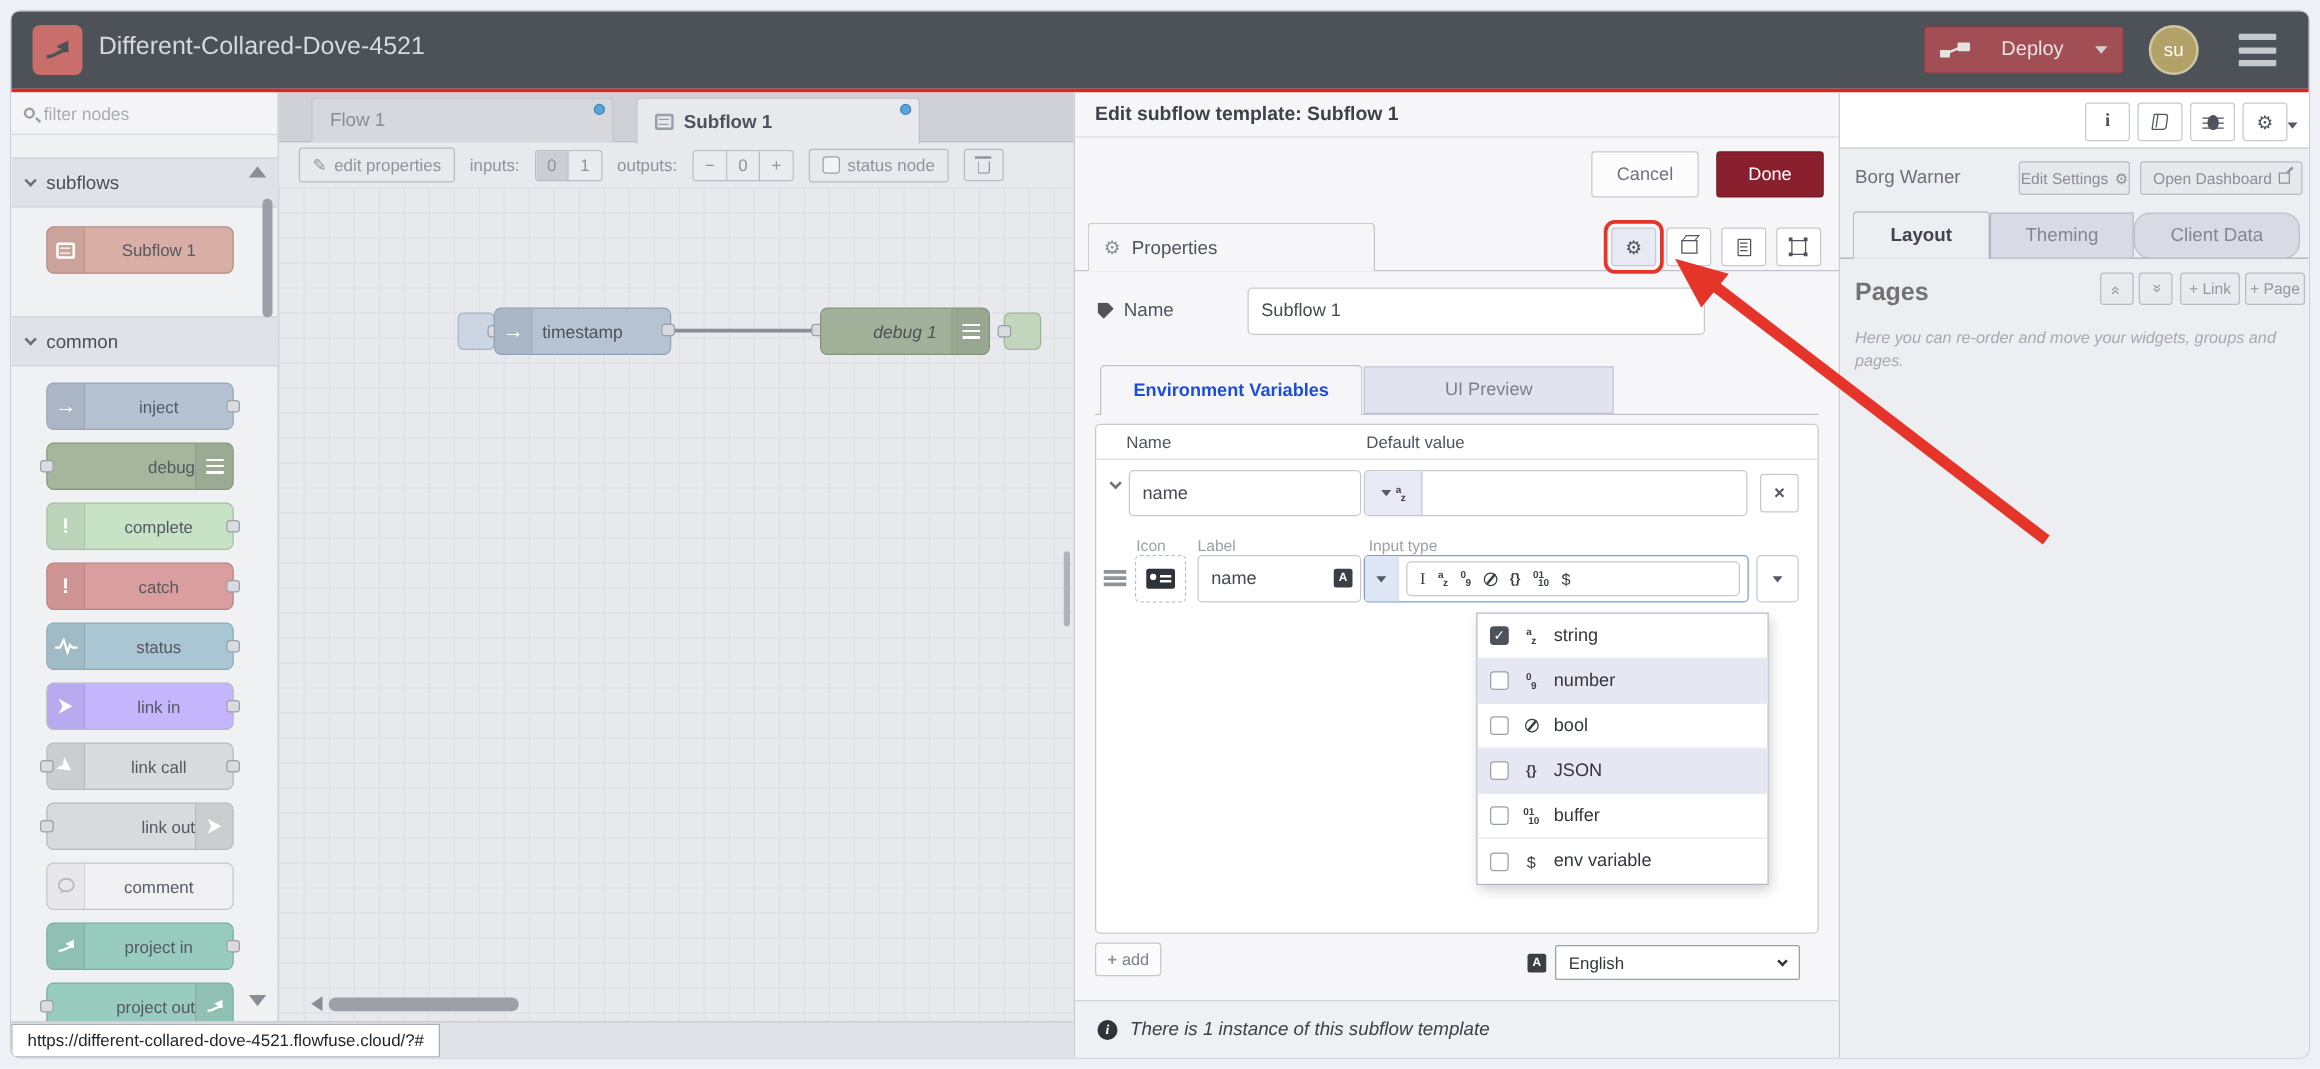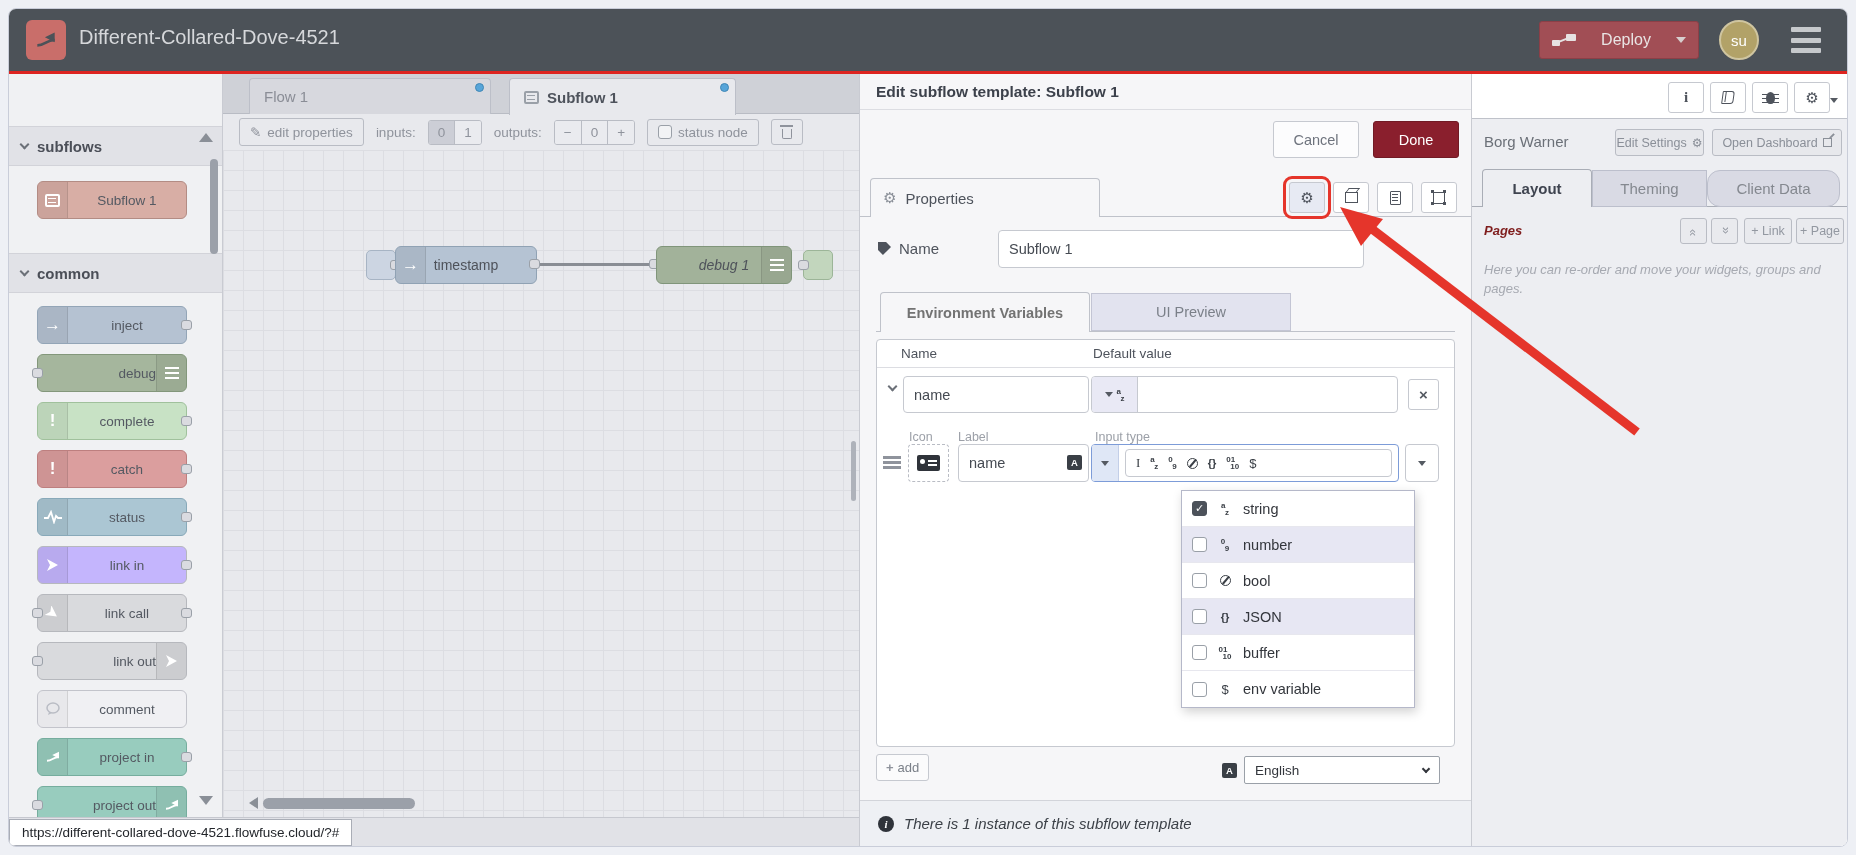--- a/index.html
+++ b/index.html
@@ -25,21 +25,21 @@
 
 .main { position:absolute; left:0; top:65px; right:0; bottom:0; }
 
 
 .palette { position:absolute; left:0; top:0; bottom:29px; width:214px; background:#f0f1f3; border-right:1px solid #c9cbd2; overflow:hidden; }
 .psearch { position:absolute; left:0; top:0; right:0; height:34px; background:#f4f4f6; border-bottom:1px solid #d7d8dd; display:flex; align-items:center; gap:7px; padding:0 10px; }
 .mag { width:9px; height:9px; border:2px solid #9ca0a8; border-radius:50%; position:relative; flex:0 0 9px; }
 .mag::after { content:""; position:absolute; left:7px; top:7px; width:5px; height:2px; background:#9ca0a8; transform:rotate(45deg); }
 .psearch input { border:none; background:transparent; outline:none; font-size:14px; color:#555; width:150px; font-family:"Liberation Sans",sans-serif; }
 .psearch input::placeholder { color:#a9acb5; }
-.pcat { position:absolute; left:0; right:0; height:40px; background:#e1e2e7; border-top:1px solid #d2d3d9; border-bottom:1px solid #d2d3d9; display:flex; align-items:center; gap:9px; padding-left:12px; font-size:15px; font-weight:bold; color:#4b4f58; }
+.pcat { position:absolute; left:0; right:0; height:40px; background:#e1e2e7; border-top:1px solid #d2d3d9; border-bottom:1px solid #d2d3d9; display:flex; align-items:center; gap:9px; padding-left:12px; font-size:15px; font-weight:normal; color:#4b4f58; }
 .chev-d { width:7px; height:7px; border-right:2px solid #6b7078; border-bottom:2px solid #6b7078; transform:rotate(45deg); margin-top:-3px; }
 .pnode { position:absolute; left:28px; width:150px; height:38px; border-radius:6px; border:1px solid rgba(0,0,0,0.22); font-size:13.5px; color:#545962; display:flex; align-items:center; }
 .pnode .lbl { flex:1; text-align:center; }
 .picon { position:absolute; top:0; bottom:0; width:30px; background:rgba(0,0,0,0.06); display:flex; align-items:center; justify-content:center; color:#fff; font-weight:bold; }
 .picon.l { left:0; border-right:1px solid rgba(0,0,0,0.10); border-radius:5px 0 0 5px; }
 .picon.r { right:0; border-left:1px solid rgba(0,0,0,0.10); border-radius:0 5px 5px 0; }
 .pnode .lbl.has-l { margin-left:30px; } .pnode .lbl.has-r { margin-right:30px;text-align:right; }
 .port { position:absolute; width:11px; height:10px; background:#dadbe0; border:1px solid #9aa0a8; border-radius:3px; top:50%; transform:translateY(-50%); }
 .port.pl { left:-6px; } .port.pr { right:-6px; }
 .bars4 { width:14px; height:13px; background:repeating-linear-gradient(#fff 0 2px, transparent 2px 5px); }
@@ -94,21 +94,21 @@
 .i-cube { position:relative; width:13px; height:11px; border:1.5px solid #4e535c; }
 .i-cube::before { content:""; position:absolute; left:1px; top:-5px; width:9px; height:4px; border:1.5px solid #4e535c; border-bottom:none; transform:skewX(-38deg); }
 .i-doc { position:relative; width:11px; height:14px; border:1.5px solid #4e535c; border-radius:1px; }
 .i-doc::before { content:""; position:absolute; left:1px; top:2px; width:6px; height:1.5px; background:#4e535c; box-shadow:0 3px 0 #4e535c, 0 6px 0 #4e535c; }
 .i-frame { position:relative; width:12px; height:12px; border:1.5px solid #4e535c; }
 .i-frame::before { content:""; position:absolute; left:-3px; top:-3px; width:3px; height:3px; background:#4e535c; box-shadow:12px 0 0 #4e535c, 0 12px 0 #4e535c, 12px 12px 0 #4e535c; }
 .i-tag { width:13px; height:13px; background:#4e535c; clip-path:polygon(0 0,62% 0,100% 38%,38% 100%,0 62%); }
 .f-name-label { position:absolute; left:18px; top:166px; display:flex; align-items:center; gap:8px; font-size:15px; color:#4e535c; }
 .inp { background:#fff; border:1px solid #c6c9d0; border-radius:4px; font-size:14.5px; color:#454a52; font-family:"Liberation Sans",sans-serif; padding:0 10px; outline:none; }
 .f-name-input { position:absolute; left:138px; top:156px; width:366px; height:38px; }
-.tab-env { position:absolute; left:20px; top:218px; width:210px; height:40px; background:#f6f6f8; border:1px solid #bfc2ca; border-bottom:none; border-radius:4px 4px 0 0; display:flex; align-items:center; justify-content:center; font-size:14.5px; font-weight:bold; color:#737373; z-index:2; }
+.tab-env { position:absolute; left:20px; top:218px; width:210px; height:40px; background:#f6f6f8; border:1px solid #bfc2ca; border-bottom:none; border-radius:4px 4px 0 0; display:flex; align-items:center; justify-content:center; font-size:14.5px; font-weight:bold; color:#1d4ed8; z-index:2; }
 .tab-ui { position:absolute; left:231px; top:219px; width:200px; height:38px; background:#e2e3ef; border:1px solid #c3c5d4; display:flex; align-items:center; justify-content:center; font-size:14.5px; color:#7b8089; }
 .tabline2 { position:absolute; left:16px; top:257px; right:16px; height:1px; background:#bfc2ca; }
 .etable { position:absolute; left:16px; top:265px; right:16px; height:408px; background:#fff; border:1px solid #c6c9d0; border-radius:4px; }
 .thead { position:absolute; left:0; top:0; right:0; height:28px; border-bottom:1px solid #dcdde2; font-size:13.5px; color:#4e535c; }
 .thead .c1 { position:absolute; left:24px; top:6px; } .thead .c2 { position:absolute; left:216px; top:6px; }
 .rcaret { position:absolute; left:12px; top:46px; }
 .env-name { position:absolute; left:26px; top:36px; width:186px; height:37px; }
 .tgroup { position:absolute; left:214px; top:36px; width:307px; height:37px; border:1px solid #c6c9d0; border-radius:4px; background:#fff; display:flex; overflow:hidden; }
 .tgbtn { width:46px; border-right:1px solid #c6c9d0; background:#e9e9f5; display:flex; align-items:center; justify-content:center; gap:4px; }
 .tgroup input { border:none; flex:1; font-size:14.5px; color:#454a52; padding:0 10px; outline:none; font-family:"Liberation Sans",sans-serif; }
@@ -161,21 +161,21 @@
 .i-info2 { font-family:"Liberation Serif",serif; font-weight:bold; font-size:15px; color:#4e535c; }
 .s-content { position:absolute; left:0; top:45px; right:0; bottom:0; background:#edeef2; }
 .s-name { position:absolute; left:12px; top:14px; font-size:15px; color:#6b7078; }
 .s-btn { position:absolute; top:10px; height:27px; border:1px solid #b9bcc4; border-radius:3px; background:#e7e8ec; display:flex; align-items:center; justify-content:center; gap:5px; font-size:12.5px; color:#8a8f98; }
 .i-ext { position:relative; width:9px; height:9px; border:1.5px solid #8a8f98; }
 .i-ext::before { content:""; position:absolute; right:-4px; top:-4px; width:6px; height:2px; background:#8a8f98; transform:rotate(-45deg); }
 .s-tab { position:absolute; height:37px; display:flex; align-items:center; justify-content:center; font-size:15px; }
 .s-tab.active { background:#edeef2; border:1px solid #a9adb6; border-bottom:none; border-radius:4px 4px 0 0; font-weight:bold; color:#3f4450; height:38px; z-index:2; }
 .s-tab.off { background:#d9dae4; border:1px solid #bcbfcc; color:#84888f; }
 .s-tabline2 { position:absolute; left:0; top:87px; right:0; height:1px; background:#a9adb6; }
-.s-pages { position:absolute; left:12px; top:104px; font-size:13px; font-weight:bold; color:#7f1d1d;font-style:italic; }
+.s-pages { position:absolute; left:12px; top:104px; font-size:20px; font-weight:bold; color:#737373; }
 .s-pbtn { position:absolute; top:99px; height:26px; border:1px solid #b9bcc4; border-radius:3px; background:#e9eaee; display:flex; align-items:center; justify-content:center; font-size:12.5px; color:#9398a1; }
 .dblchev { font-size:13px; color:#9398a1; letter-spacing:-2px; display:inline-block; }
 .s-hint { position:absolute; left:12px; top:142px; right:22px; font-size:13px; font-style:italic; color:#a6a9b1; line-height:1.45; }
 .i-chart { display:flex; align-items:flex-end; gap:1.5px; border-bottom:2px solid #4e535c; padding-bottom:0; height:13px; }
 .i-chart i { display:block; width:3px; background:#4e535c; }
 .i-bug { position:relative; width:9px; height:12px; background:#4e535c; border-radius:50% 50% 45% 45%; }
 .i-bug::before { content:""; position:absolute; left:-4px; top:2px; width:17px; height:1.5px; background:#4e535c; box-shadow:0 4px 0 #4e535c, 0 8px 0 #4e535c; }
 .i-book { position:relative; width:12px; height:13px; border:1.5px solid #4e535c; border-radius:1px 3px 3px 1px; transform:skewX(-8deg); }
 .i-book::before { content:""; position:absolute; left:1.5px; top:0; width:1.5px; height:10px; background:#4e535c; }
 
@@ -207,20 +207,24 @@
         <i></i>
         <i></i>
         <i></i>
       </div>
   </div>
   <div class="hdr-red"></div>
 
   <div class="main">
 
     <div class="palette">
+      <div class="psearch">
+        <span class="mag"></span>
+        <input placeholder="filter nodes" style="">
+      </div>
       <div class="pcat" style="top:52px;">
         <span class="chev-d"></span>
         <span>subflows</span>
       </div>
       <div class="pnode" style="top:107px;background:#d8aea5;border-color:#b38c84;">
         <span class="picon l">
             <span class="i-subflow"></span>
           </span>
         <span class="lbl has-l">Subflow 1</span>
       </div>

